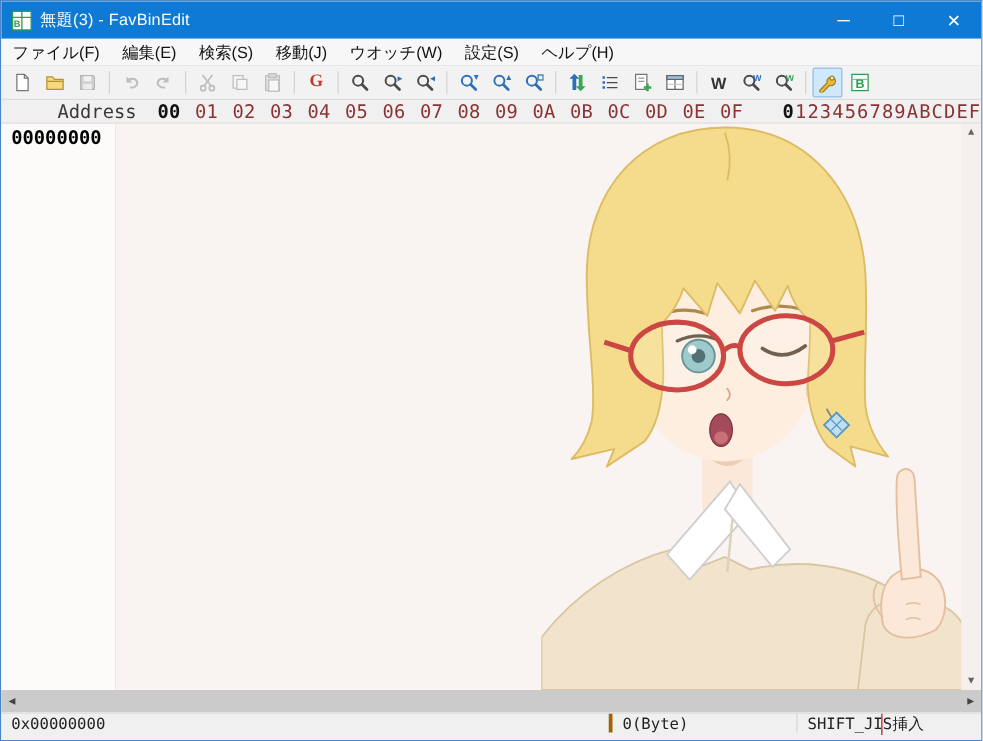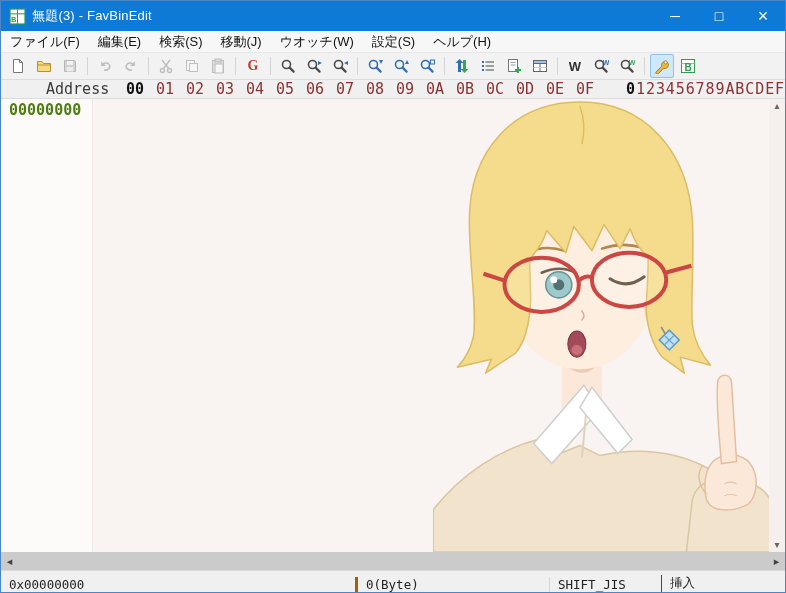--- a/index.html
+++ b/index.html
@@ -34,32 +34,32 @@
     color:#8b3232; flex:0 0 auto; white-space:nowrap; }
   .addr-label { width:100px; padding-left:13px; color:#3a3a3a;margin-left:32px; }
   .hexcols { display:flex; }
   .hexcols span { display:inline-block; width:30px; }
   .hexcols span:first-child { color:#111; font-weight:bold; }
   .ascii-header { margin-left:20px; letter-spacing:.9px; }
   .ascii-active { color:#111; font-weight:bold; }
   
   .content { flex:1 1 auto; position:relative; background:#f9f3f1; overflow:hidden; }
   .gutter { position:absolute; left:0; top:0; bottom:0; width:92px; background:#fdfbfa; border-right:1px solid #efe7e5; }
-  .first-address { font-family:"DejaVu Sans Mono", monospace; font-size:15px; font-weight:bold; color:#4d7c0f; padding:2px 0 0 8px; }
+  .first-address { font-family:"DejaVu Sans Mono", monospace; font-size:15px; font-weight:bold; color:#000000; padding:2px 0 0 8px; }
   .mascot { position:absolute; right:0; bottom:0; width:352px; height:452px; }
   
   .vscroll { position:absolute; right:0; top:0; bottom:0; width:16px; background:#f5efee; display:flex; flex-direction:column; justify-content:space-between; align-items:center; }
   .vscroll .arrow { font-size:10px; color:#666; padding:2px 0; line-height:1; }
   
   .hscroll { height:18px; background:#cbcbcb; display:flex; align-items:center; justify-content:space-between; flex:0 0 auto; }
   .hscroll .arrow { width:17px; text-align:center; font-size:11px; color:#444; line-height:18px; }
   .hscroll .track { flex:1; height:100%; }
   
-  .statusbar { height:22px; background:#f0f0f0; border-top:1px solid #dcdcdc; display:flex; align-items:flex-end;
-    font-family:"DejaVu Sans Mono", monospace; font-size:12.5px; color:#222; flex:0 0 auto;gap:44px; }
+  .statusbar { height:22px; background:#f0f0f0; border-top:1px solid #dcdcdc; display:flex; align-items:flex-start;
+    font-family:"DejaVu Sans Mono", monospace; font-size:12.5px; color:#222; flex:0 0 auto; }
   .sb-seg { display:flex; align-items:center; padding:0 8px; }
   .sb-pos { flex:1 1 auto; }
   .sb-size { width:150px; border-left:3px solid #a16207; }
   .sb-enc { width:68px; border-left:1px solid #d6d6d6; }
   .sb-ins { width:50px; border-left:1px solid #b91c1c; }
   .sb-grip { width:30px; border-left:1px solid #d6d6d6; }
 </style>
 </head>
 <body>
 

